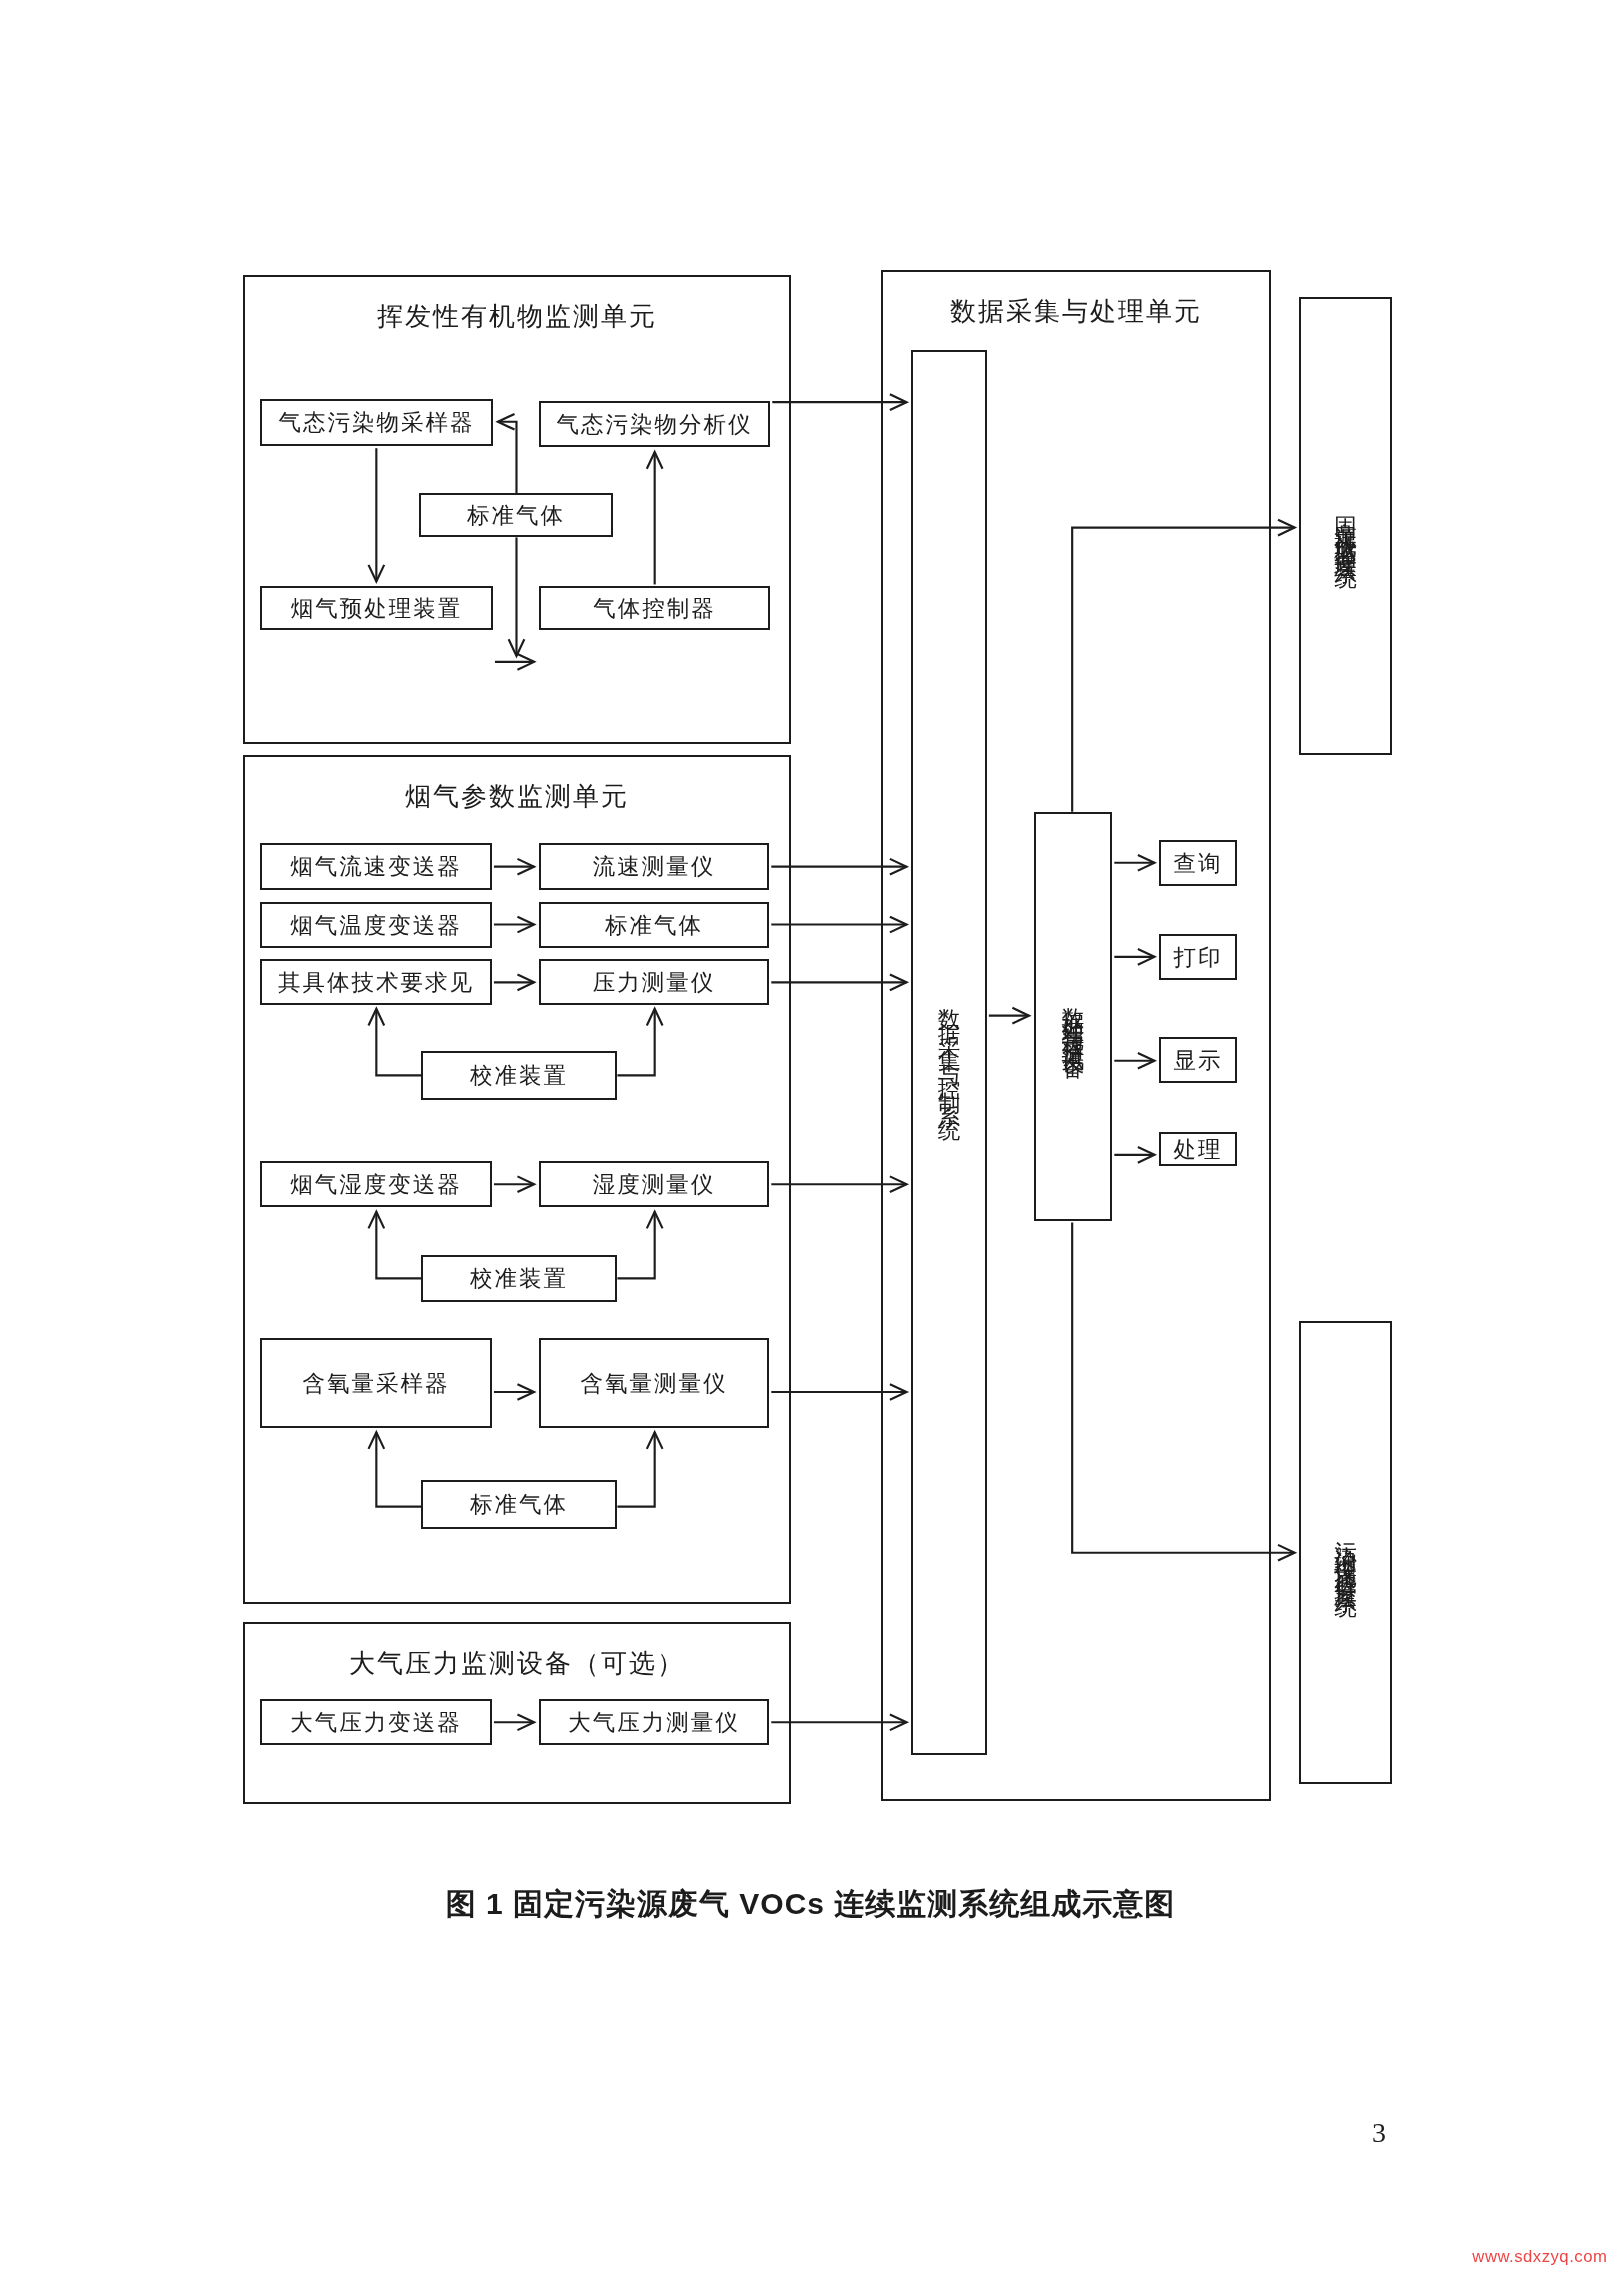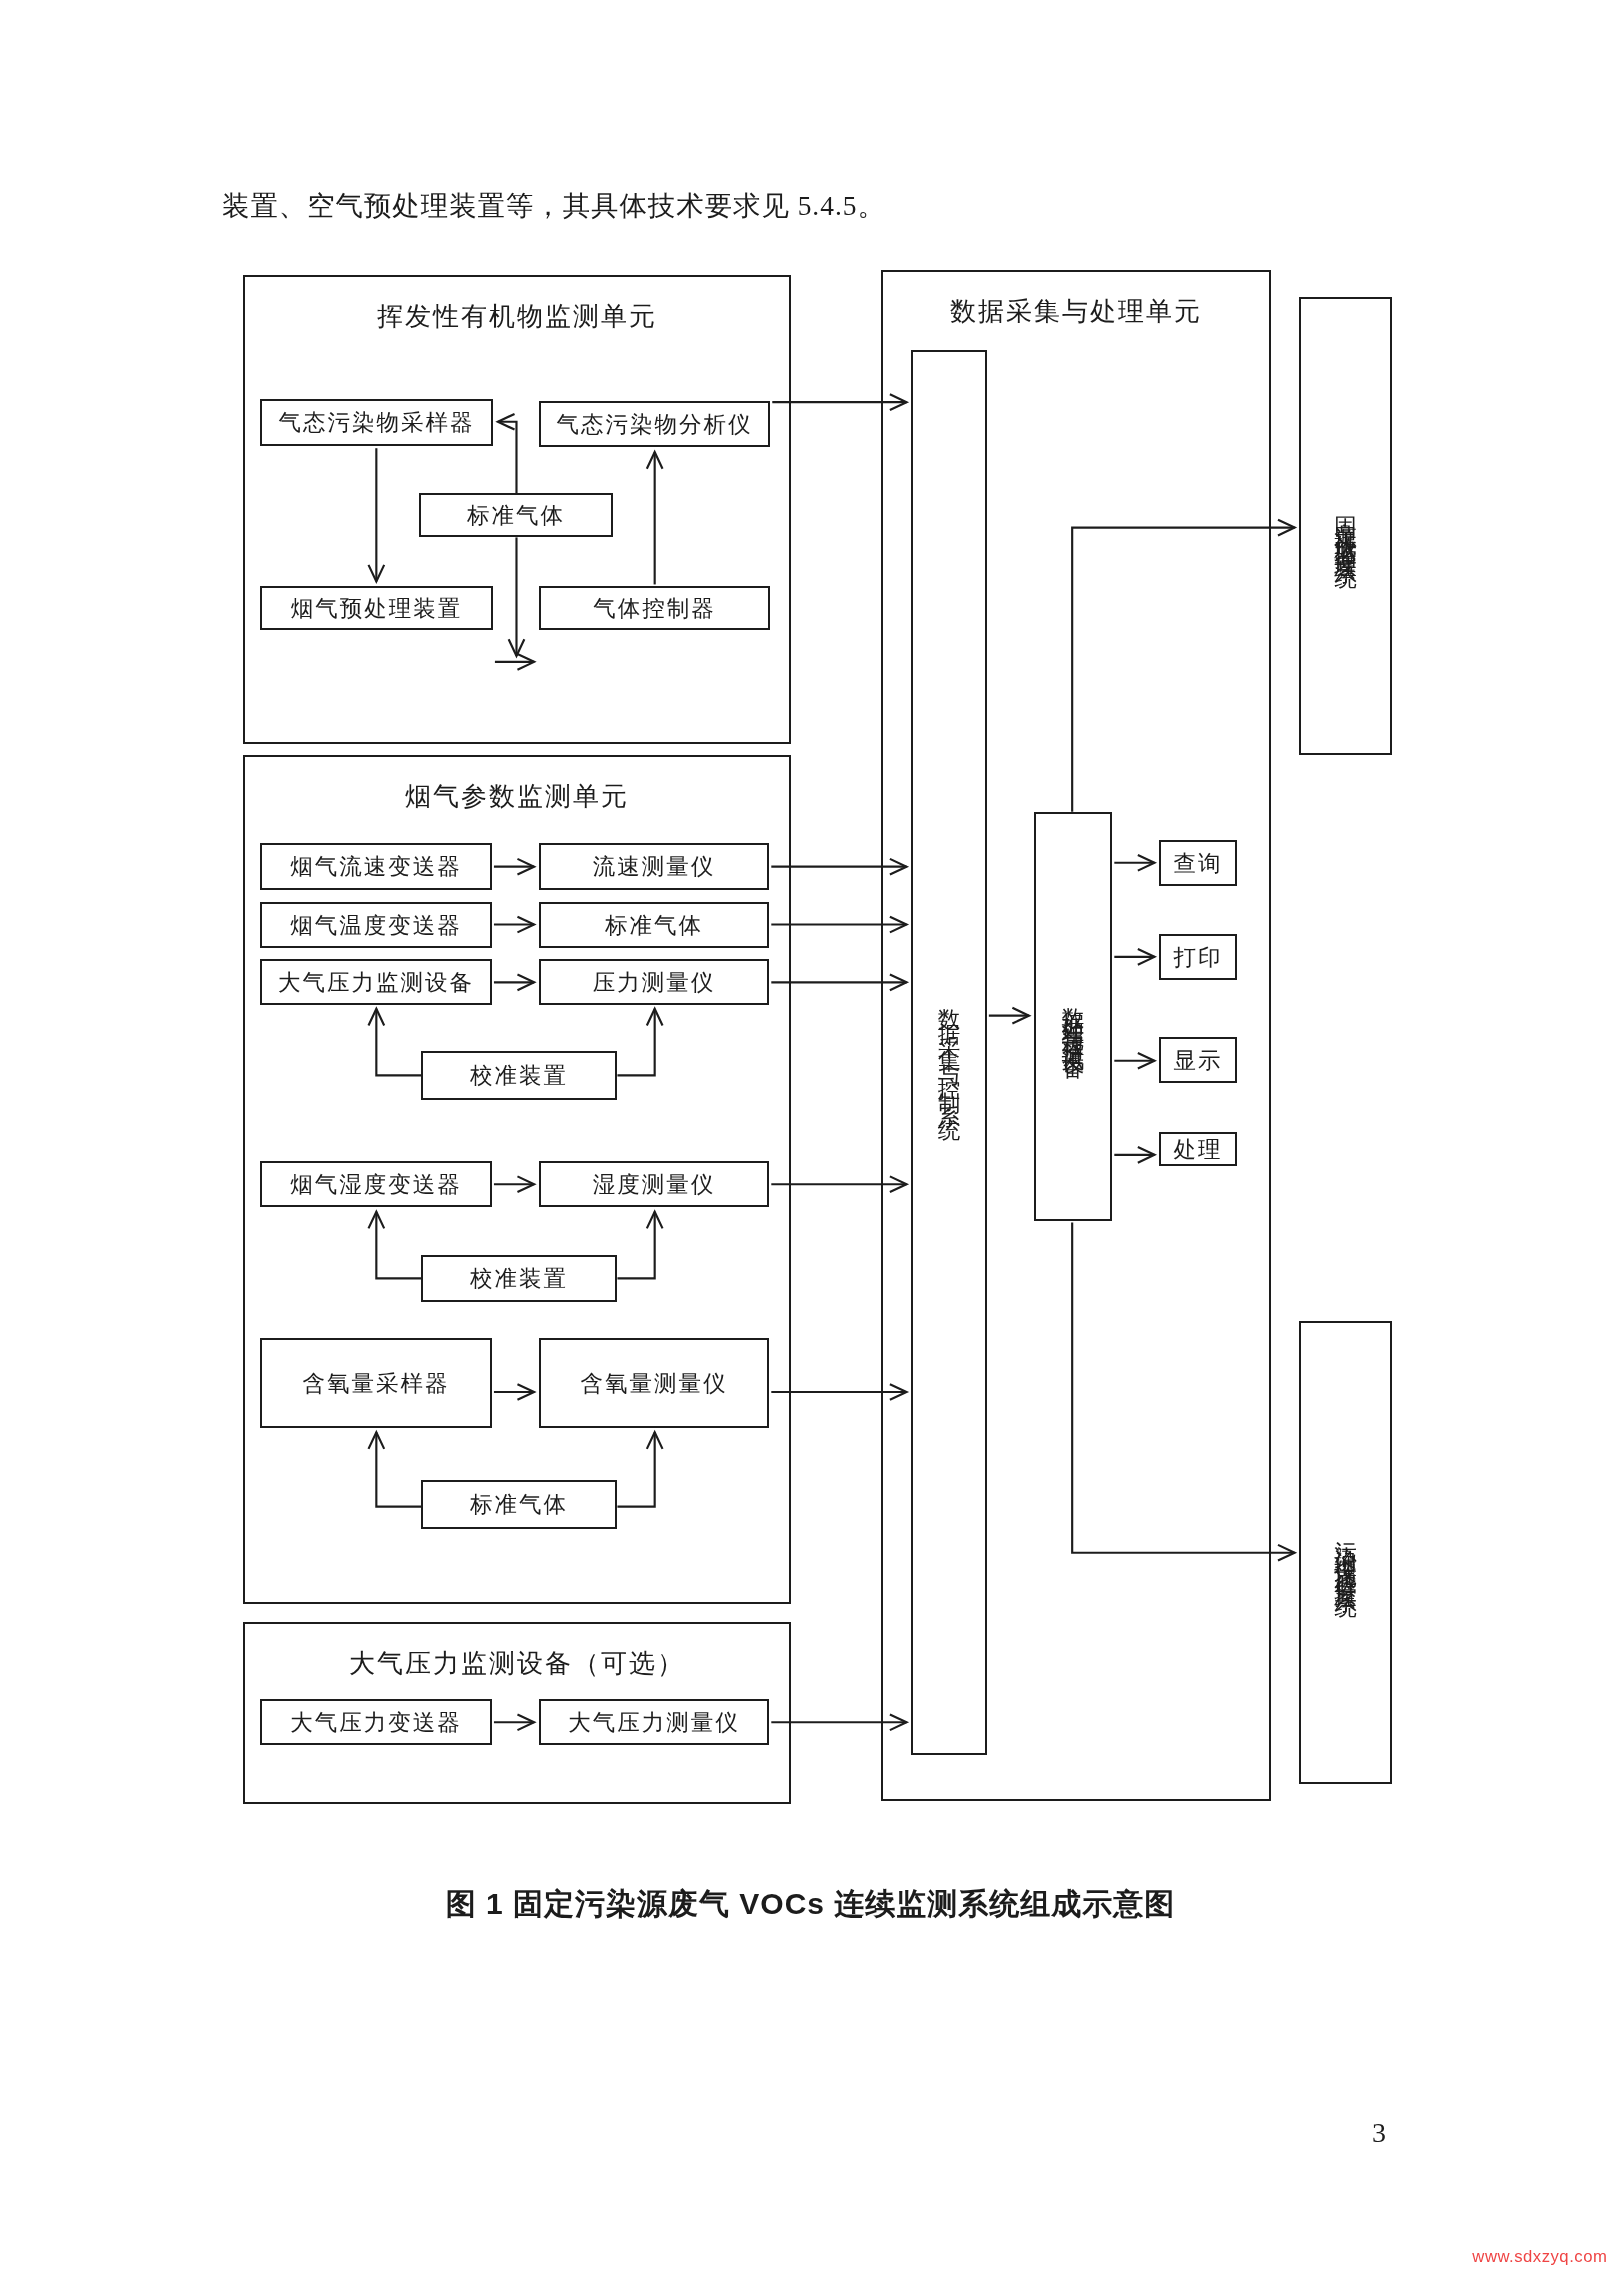--- a/index.html
+++ b/index.html
@@ -50,21 +50,20 @@
     position:absolute;right:13.7px;top:2247px;
     font-family:"Liberation Sans", sans-serif;
     font-size:16.7px;color:#ef4444;letter-spacing:0.5px;
   }
 </style>
 </head>
 <body>
 
 <div class="page">
 
-  <p class="top-text">装置、空气预处理装置等，其具体技术要求见 5.4.5。</p>
 
   <svg class="wires" width="1621" height="2293" viewBox="0 0 1654 2339">
     <defs>
       <marker id="arrow" viewBox="0 0 24 20" markerWidth="24" markerHeight="20" refX="20" refY="10" orient="auto" markerUnits="userSpaceOnUse">
         <polyline points="3,2 20,10 3,18" fill="none" stroke="#1c1c1c" stroke-width="2.2"></polyline>
       </marker>
     </defs>
 
     <line class="wire" x1="384" y1="457" x2="384" y2="593" marker-end="url(#arrow)"></line>
     <polyline class="wire" points="527,505 527,430 508,430" marker-end="url(#arrow)"></polyline>
@@ -111,21 +110,21 @@
   <div class="node" style="left:260px;top:586px;width:233px;height:44px;">烟气预处理装置</div>
   <div class="node" style="left:539px;top:586px;width:231px;height:44px;">气体控制器</div>
 
   <div class="unit" style="left:243px;top:755px;width:544px;height:845px;">
     <div class="unit-title">烟气参数监测单元</div>
   </div>
   <div class="node" style="left:260px;top:843px;width:232px;height:47px;">烟气流速变送器</div>
   <div class="node" style="left:539px;top:843px;width:230px;height:47px;">流速测量仪</div>
   <div class="node" style="left:260px;top:902px;width:232px;height:46px;">烟气温度变送器</div>
   <div class="node" style="left:539px;top:902px;width:230px;height:46px;">标准气体</div>
-  <div class="node" style="left:260px;top:959px;width:232px;height:46px;">大气压力监测设备</div>
+  <div class="node" style="left:260px;top:959px;width:232px;height:46px;">其具体技术要求见</div>
   <div class="node" style="left:539px;top:959px;width:230px;height:46px;">压力测量仪</div>
   <div class="node" style="left:421px;top:1051px;width:196px;height:49px;">校准装置</div>
   <div class="node" style="left:260px;top:1161px;width:232px;height:46px;">烟气湿度变送器</div>
   <div class="node" style="left:539px;top:1161px;width:230px;height:46px;">湿度测量仪</div>
   <div class="node" style="left:421px;top:1255px;width:196px;height:47px;">校准装置</div>
   <div class="node" style="left:539px;top:1338px;width:230px;height:90px;">含氧量测量仪</div>
   <div class="node" style="left:260px;top:1338px;width:232px;height:90px;">含氧量采样器</div>
   <div class="node" style="left:421px;top:1480px;width:196px;height:49px;">标准气体</div>
 
   <div class="unit" style="left:243px;top:1622px;width:544px;height:178px;">

